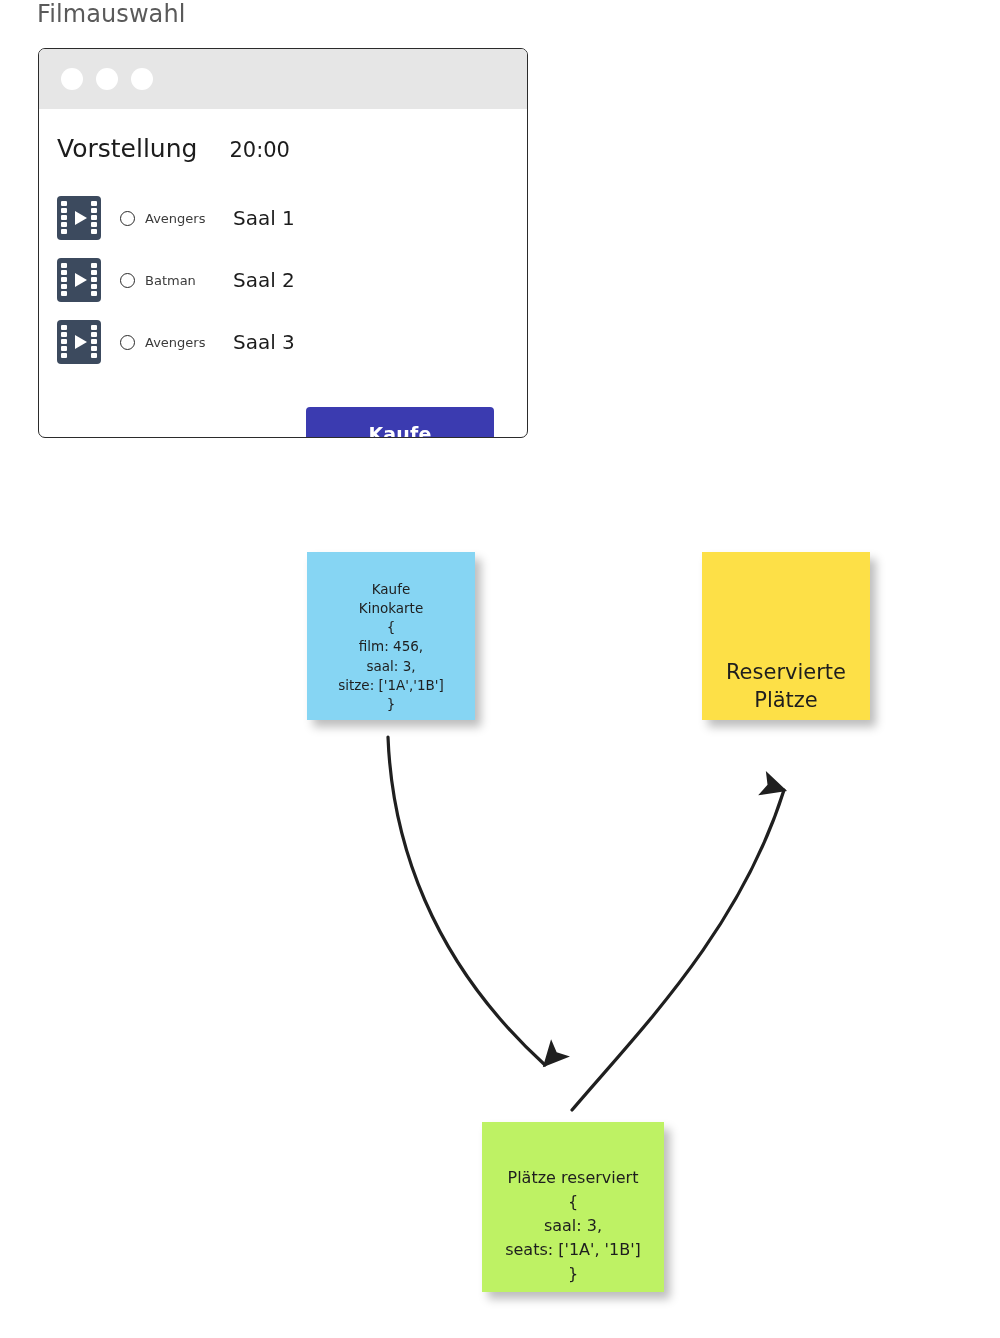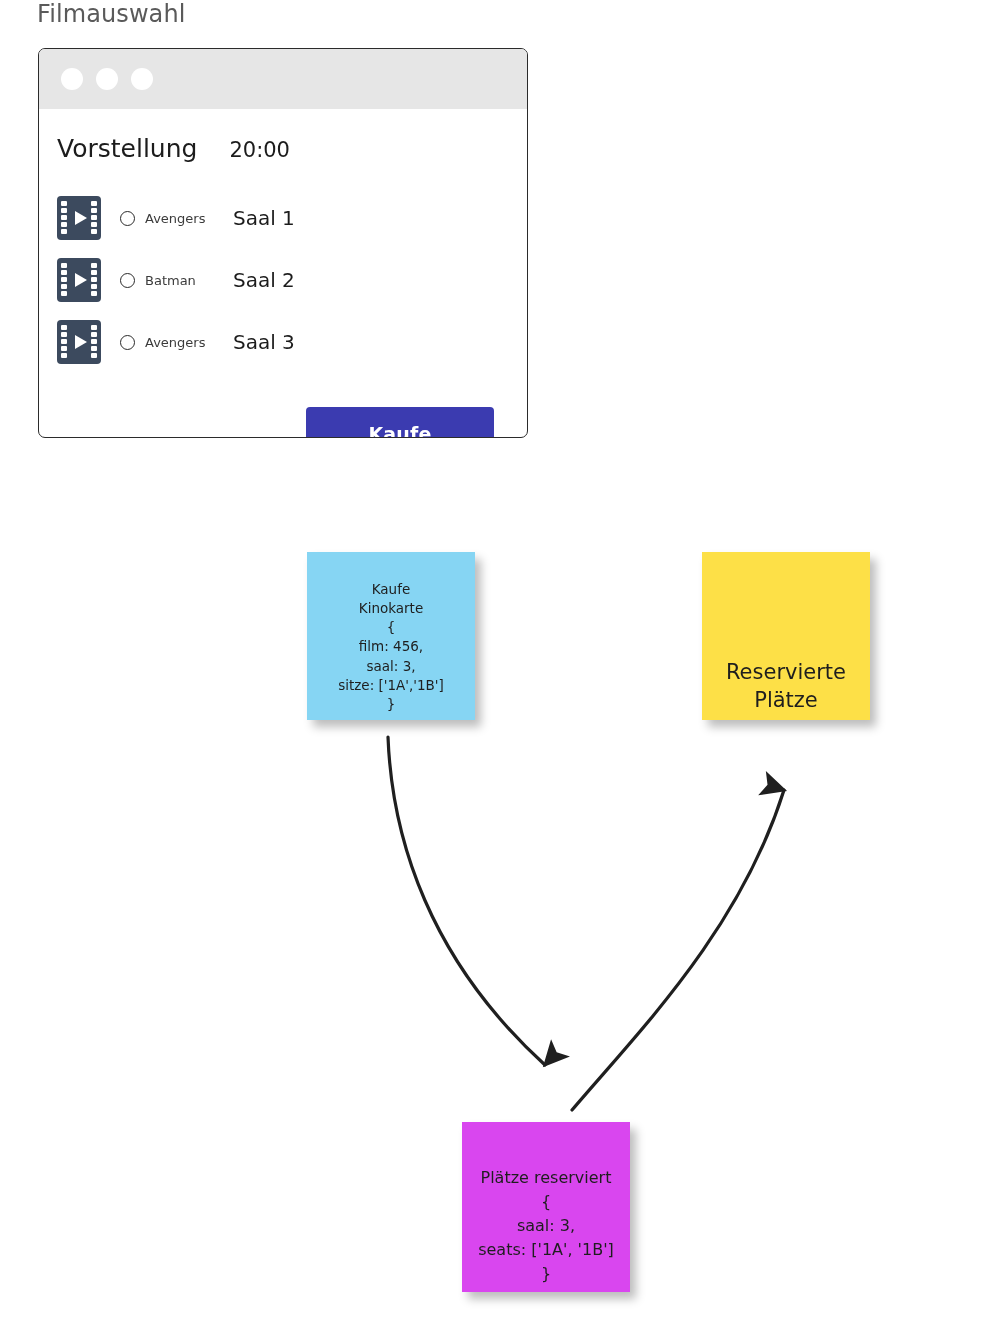--- a/index.html
+++ b/index.html
@@ -177,25 +177,25 @@
   #note-green {
     left: 702px;
     top: 552px;
     width: 168px;
     height: 168px;
     background: #fde047;
   }
   #note-green .sticky-text { font-size: 21px; line-height: 1.34; }
 
   #note-yellow {
-    left: 462px;
+    left: 482px;
     top: 1122px;
-    width: 168px;
+    width: 182px;
     height: 170px;
-    background: #d946ef;
+    background: #bef264;
   }
   #note-yellow .sticky-text { font-size: 16px; line-height: 1.5; }
 
   
   .arrows {
     position: absolute;
     left: 0;
     top: 0;
     width: 1000px;
     height: 1338px;

